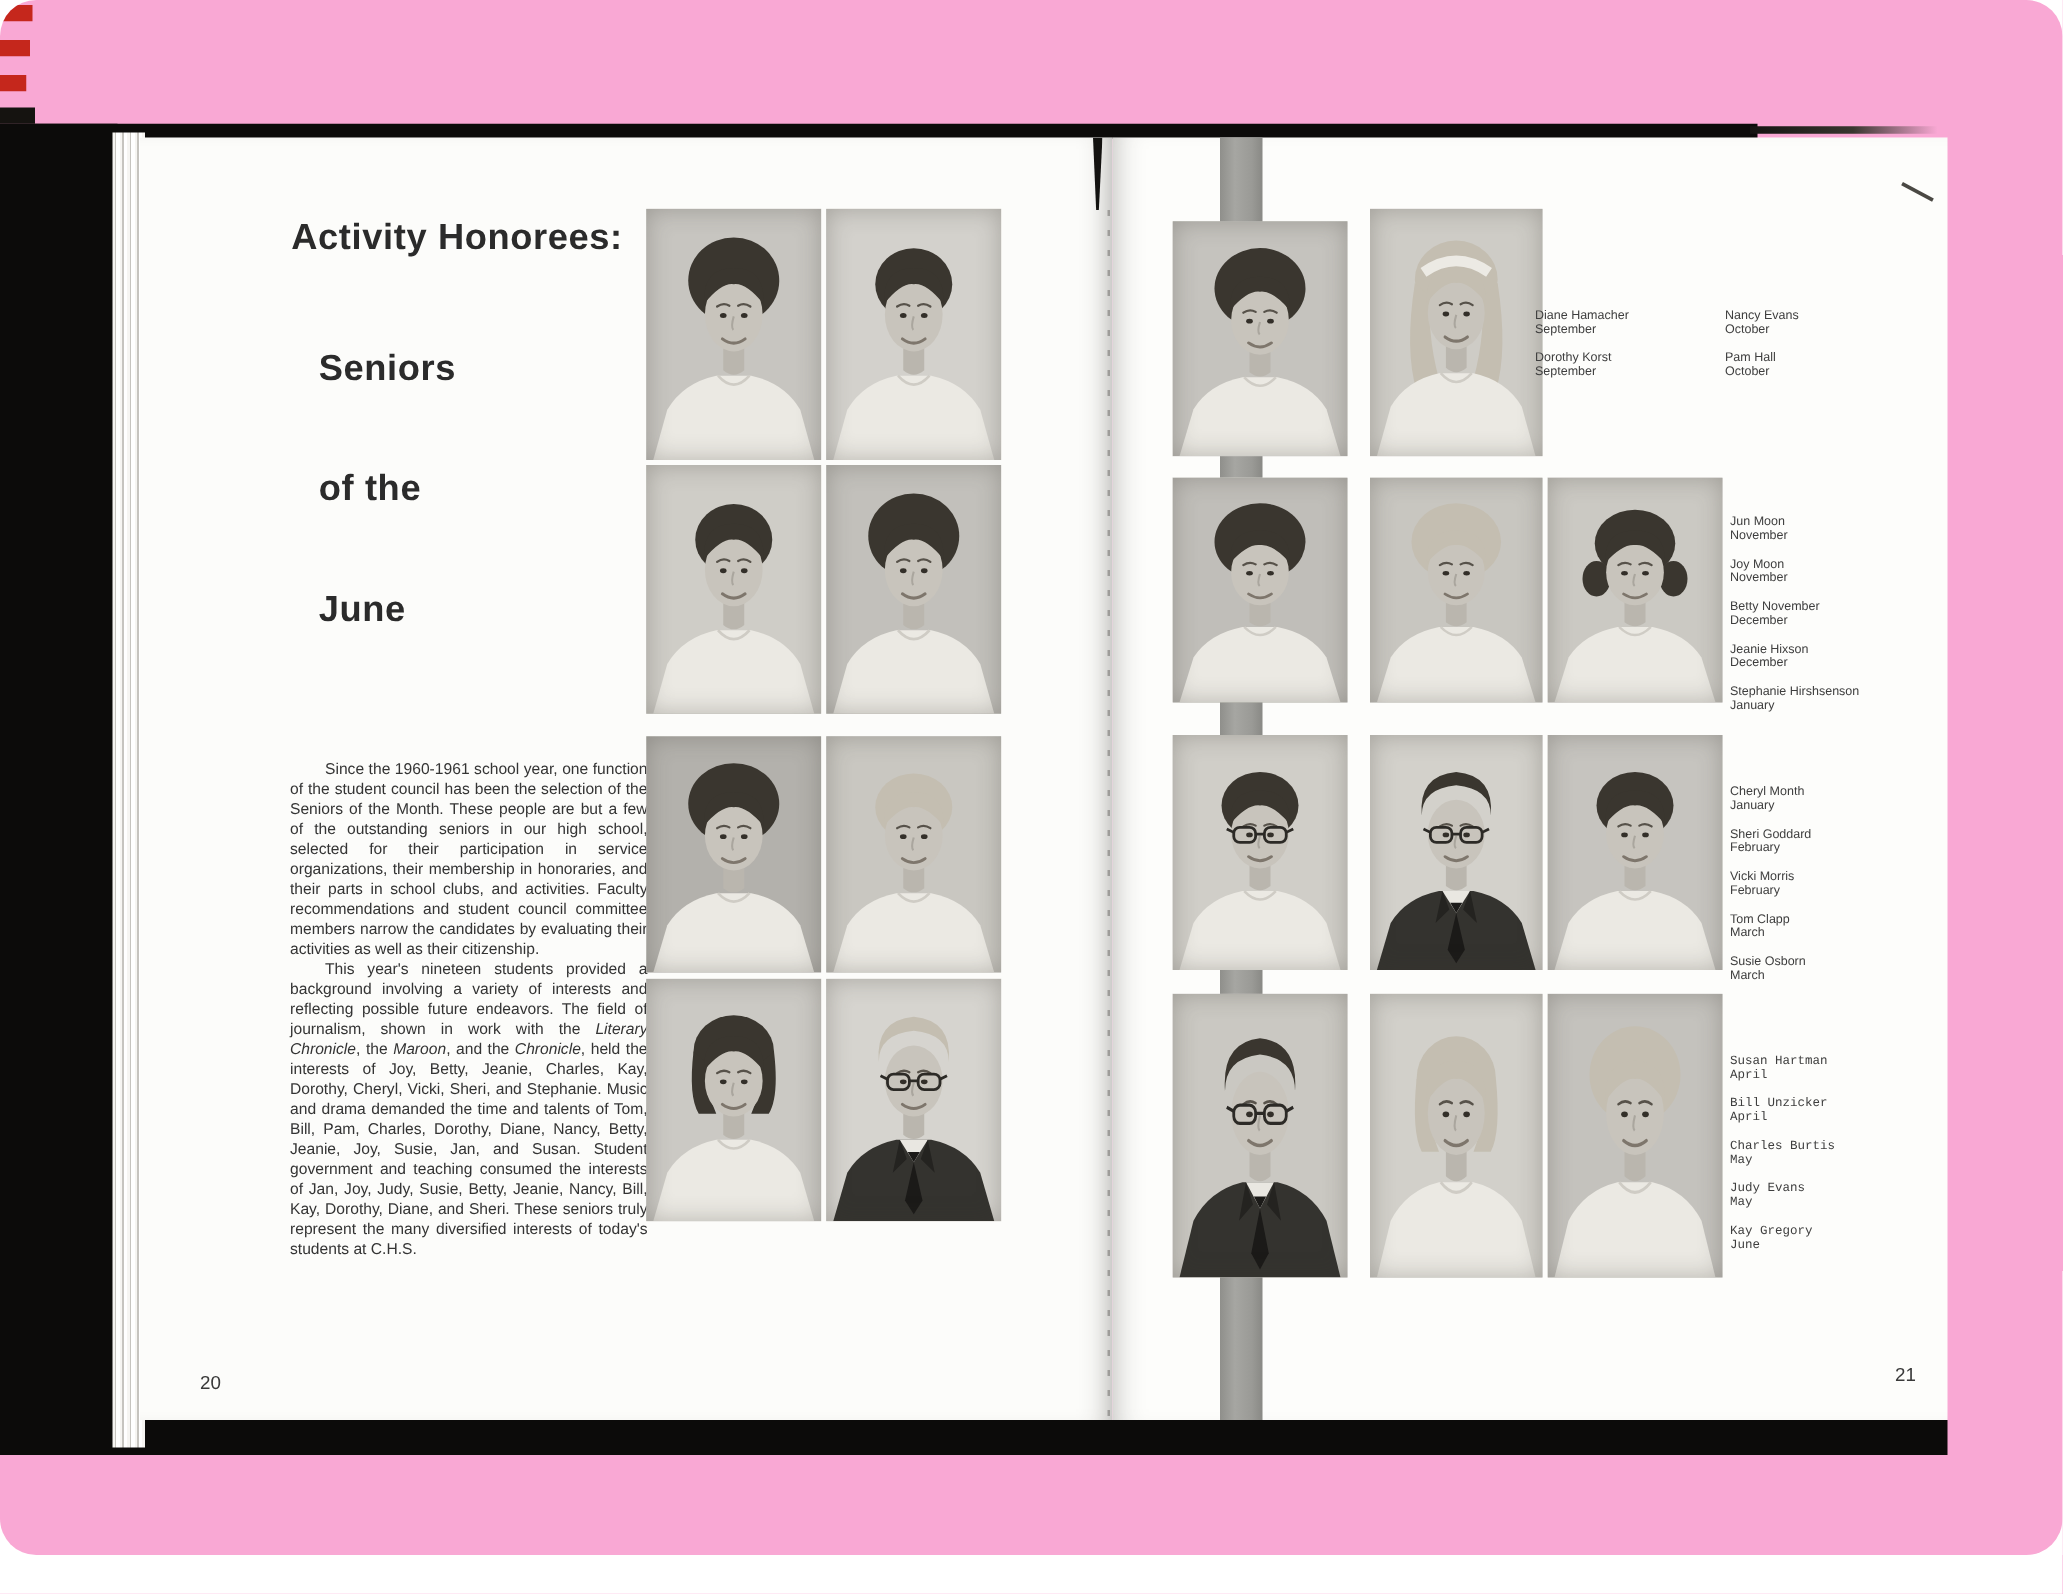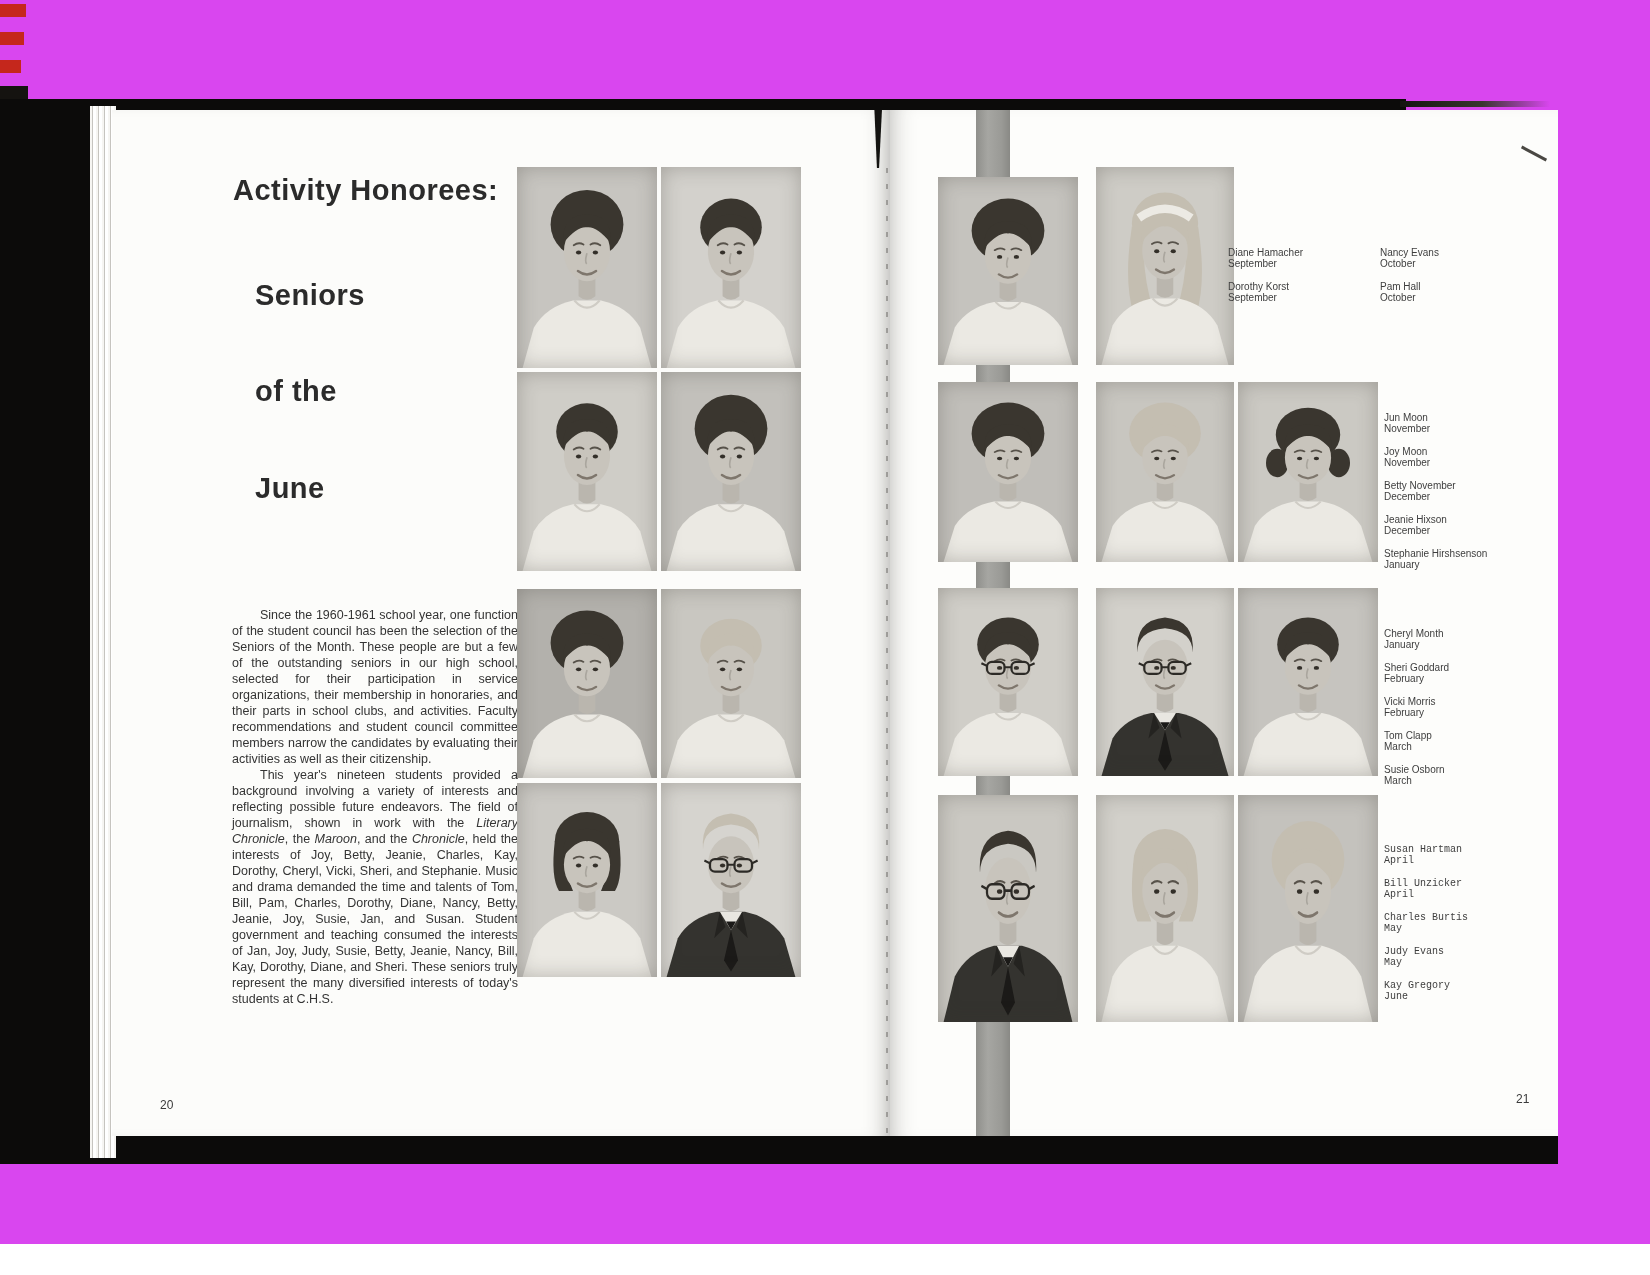--- a/index.html
+++ b/index.html
@@ -1,36 +1,36 @@
 <!DOCTYPE html>
 <html><head>
 <meta charset="utf-8">
 <style>
   html,body{margin:0;padding:0;background:#ffffff;}
-  .stage{position:relative;width:1650px;height:1244px;background:#d946ef;overflow:hidden;
-         font-family:"Liberation Sans",sans-serif;}
+  .stage{position:relative;width:1650px;height:1244px;background:#f9a8d4;overflow:hidden;
+         font-family:"Liberation Sans",sans-serif;border-radius:29px;}
   
   .mark{position:absolute;left:0;width:26px;height:13px;}
   .cover{position:absolute;background:#0c0b0a;}
   .cover-top-thin{position:absolute;background:linear-gradient(90deg,#141311,#39362f 55%,rgba(57,54,47,0));}
   .page-stack{position:absolute;background:repeating-linear-gradient(90deg,#f6f5f2 0 2px,#c6c4bf 2px 3px,#ffffff 3px 6px);}
   .page{position:absolute;background:#fcfcfa;}
   .page.left-pg{box-shadow:inset -20px 0 24px -20px rgba(40,38,34,.45);}
   .page.right-pg{background:#fdfdfb;box-shadow:inset 20px 0 24px -20px rgba(40,38,34,.35);}
   .gutter-drip{position:absolute;background:#131210;clip-path:polygon(30% 0,72% 0,56% 100%,44% 100%);z-index:3;}
   .gutter-line{position:absolute;width:2px;background:repeating-linear-gradient(180deg,rgba(90,88,84,.45) 0 5px,rgba(0,0,0,0) 5px 16px);z-index:3;}
   .ribbon{position:absolute;z-index:1;background:linear-gradient(90deg,#8f8f8b,#a6a6a2 35%,#9a9a96 75%,#898985);}
   .corner-dash{position:absolute;background:#4a4843;transform:rotate(28deg);}
   
   .title-line{position:absolute;font-size:29px;font-weight:bold;letter-spacing:.5px;color:#2b2b2b;line-height:1;white-space:nowrap;}
   .body-copy{position:absolute;left:232px;top:607px;width:286px;font-size:12.5px;line-height:16px;
              color:#343434;text-align:justify;}
   .body-copy p{margin:0;text-indent:28px;}
   .it{font-style:italic;}
-  .pagenum{position:absolute;font-size:12px;color:#3a3a3a;}
+  .pagenum{position:absolute;font-size:15px;color:#3a3a3a;}
   
   .photo{position:absolute;z-index:2;overflow:hidden;background:#c9c7c2;}
   .photo svg{display:block;width:100%;height:100%;}
   .photo::after{content:"";position:absolute;inset:0;box-shadow:inset 0 0 20px rgba(55,52,46,.30);}
   
   .cap-col{position:absolute;z-index:2;color:#3e3e3e;}
   .cap-entry{margin-bottom:12px;font-size:10px;line-height:11px;}
   .cap-name{white-space:nowrap;}
   .cap-month{white-space:nowrap;}
 </style>

